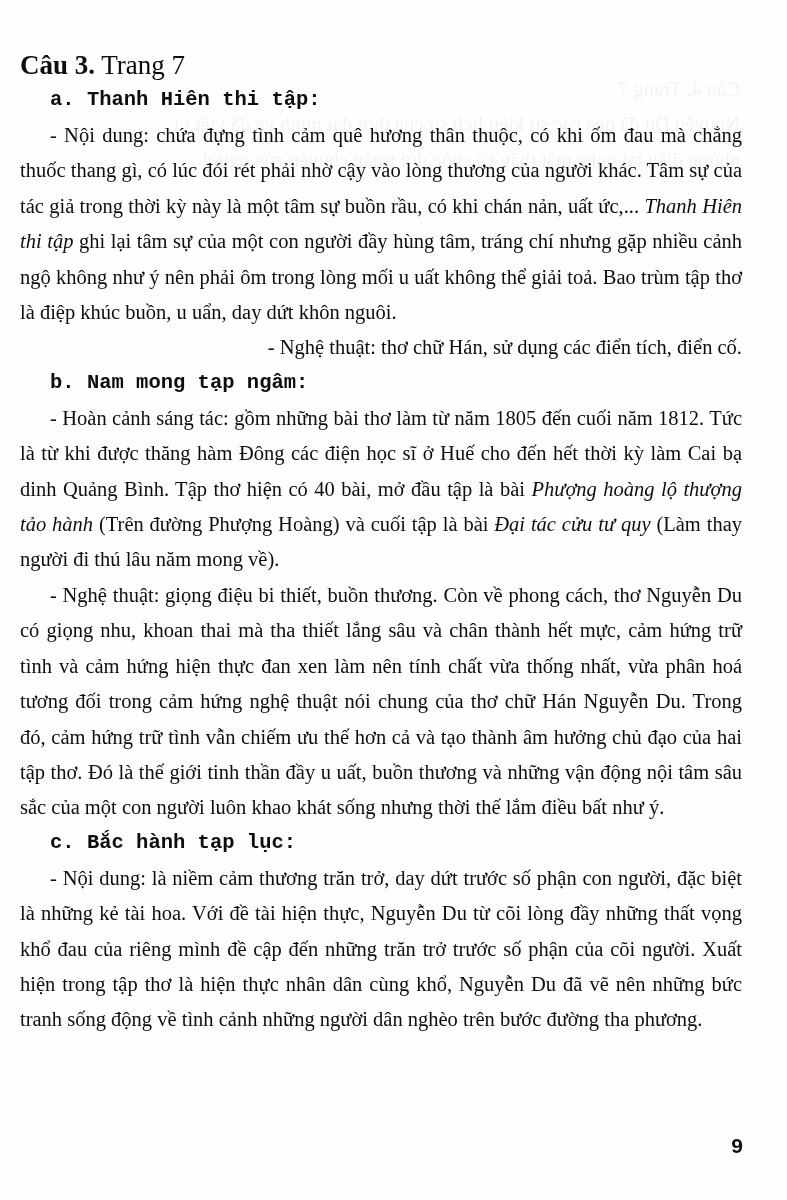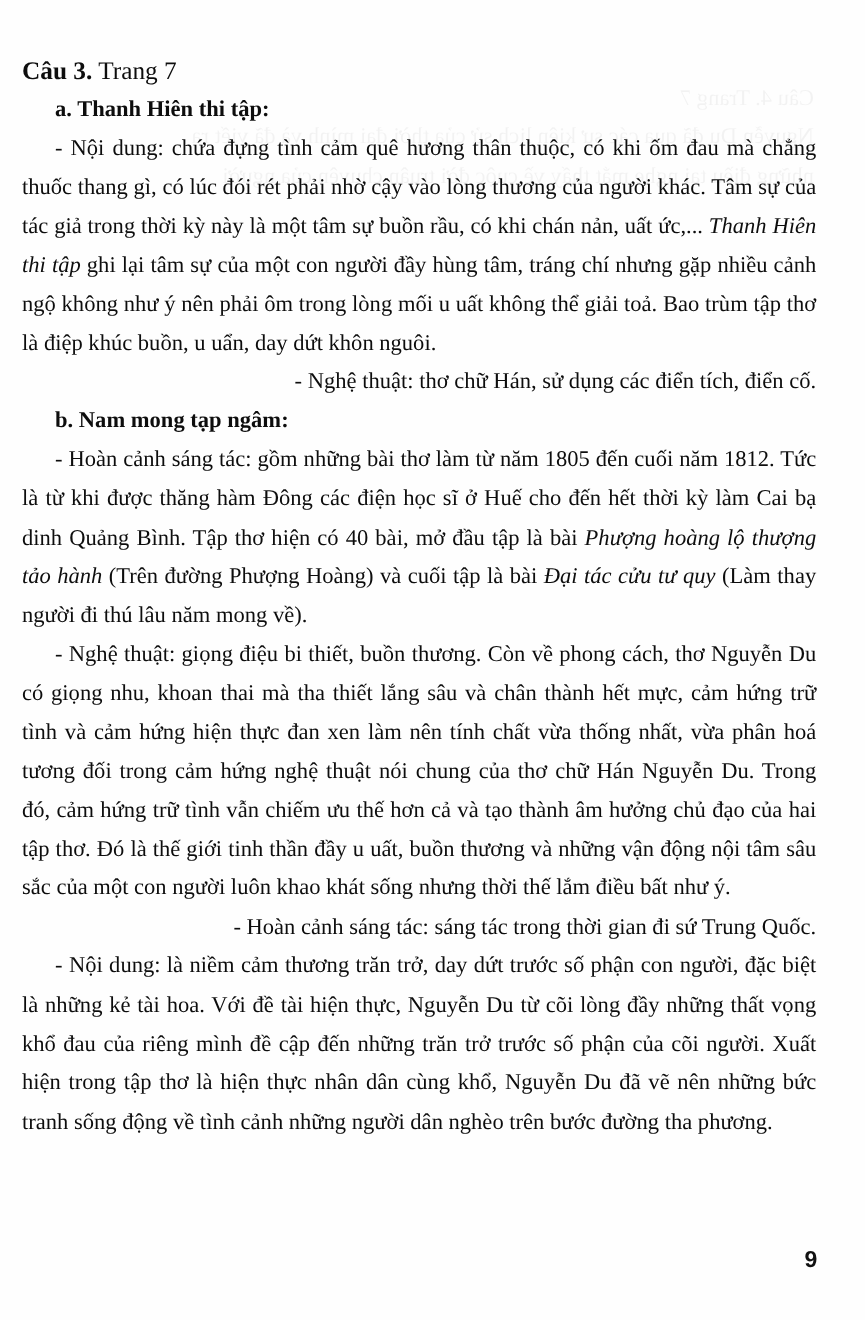--- a/index.html
+++ b/index.html
@@ -41,34 +41,35 @@
   }
 
   .content {
     position: absolute;
     left: 20px;
     top: 50px;
     width: 722px;
   }
 
   .doc-heading {
-    font-size: 23px;
+    font-size: 27px;
     line-height: 30px;
     margin: 0 0 3px 0;
     text-align: left;
   }
   .doc-heading .bold { font-weight: bold; }
 
   .sub-heading {
     font-size: 20.5px;
     line-height: 33px;
     font-weight: bold;
     margin: 0 0 2px 0;
     padding-left: 30px;
     text-align: left;
+    font-family: Liberation Mono, monospace;
   }
 
   p.para {
     font-size: 20.5px;
     line-height: 35.4px;
     margin: 0;
     text-align: justify;
     text-justify: inter-word;
     text-indent: 30px;
     hyphens: none;
@@ -112,21 +113,21 @@
       <p class="para nojust">- Nghệ thuật: thơ chữ Hán, sử dụng các điển tích, điển cố.</p>
     </div>
 
     <div>
       <div class="sub-heading">b. Nam mong tạp ngâm:</div>
       <p class="para">- Hoàn cảnh sáng tác: gồm những bài thơ làm từ năm 1805 đến cuối năm 1812. Tức là từ khi được thăng hàm Đông các điện học sĩ ở Huế cho đến hết thời kỳ làm Cai bạ dinh Quảng Bình. Tập thơ hiện có 40 bài, mở đầu tập là bài <em class="title">Phượng hoàng lộ thượng tảo hành</em> (Trên đường Phượng Hoàng) và cuối tập là bài <em class="title">Đại tác cửu tư quy</em> (Làm thay người đi thú lâu năm mong về).</p>
       <p class="para">- Nghệ thuật: giọng điệu bi thiết, buồn thương. Còn về phong cách, thơ Nguyễn Du có giọng nhu, khoan thai mà tha thiết lắng sâu và chân thành hết mực, cảm hứng trữ tình và cảm hứng hiện thực đan xen làm nên tính chất vừa thống nhất, vừa phân hoá tương đối trong cảm hứng nghệ thuật nói chung của thơ chữ Hán Nguyễn Du. Trong đó, cảm hứng trữ tình vẫn chiếm ưu thế hơn cả và tạo thành âm hưởng chủ đạo của hai tập thơ. Đó là thế giới tinh thần đầy u uất, buồn thương và những vận động nội tâm sâu sắc của một con người luôn khao khát sống nhưng thời thế lắm điều bất như ý.</p>
     </div>
 
     <div>
-      <p class="para nojust">- Hoàn cảnh sáng tác: sáng tác trong thời gian đi sứ Trung Quốc.</p>
+      <div class="sub-heading">c. Bắc hành tạp lục:</div>
       <p class="para">- Nội dung: là niềm cảm thương trăn trở, day dứt trước số phận con người, đặc biệt là những kẻ tài hoa. Với đề tài hiện thực, Nguyễn Du từ cõi lòng đầy những thất vọng khổ đau của riêng mình đề cập đến những trăn trở trước số phận của cõi người. Xuất hiện trong tập thơ là hiện thực nhân dân cùng khổ, Nguyễn Du đã vẽ nên những bức tranh sống động về tình cảnh những người dân nghèo trên bước đường tha phương.</p>
 
     </div>
 
   </div>
 
   <div class="page-number">9</div>
 
 </div>
 

